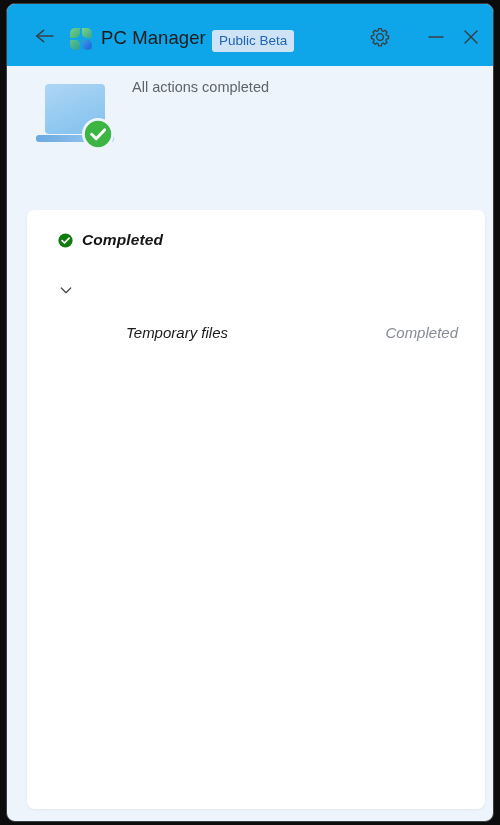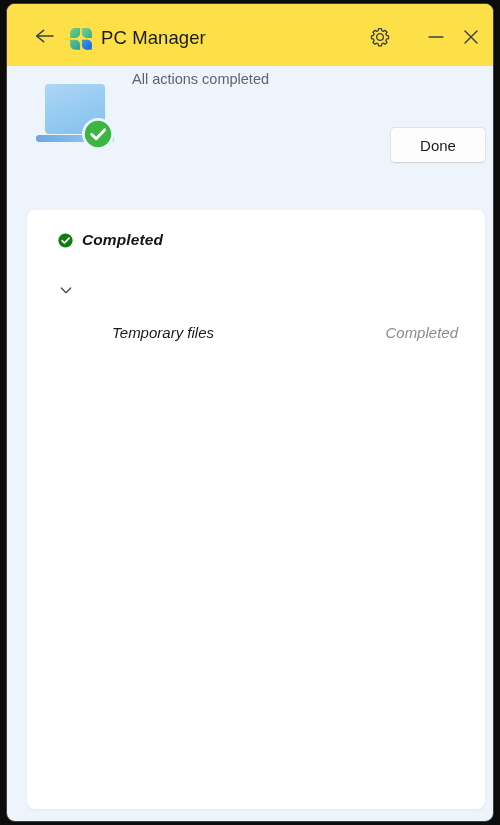--- a/index.html
+++ b/index.html
@@ -22,21 +22,21 @@
     border: 1px solid #3c4043;
     border-radius: 9px;
     box-sizing: border-box;
     overflow: hidden;
   }
 
   
   .titlebar {
     position: relative;
     height: 62px;
-    background: #fde047;
+    background: #0ea5e9;
   }
 
   .back-btn {
     position: absolute;
     left: 21px;
     top: 19px;
     width: 34px;
     height: 26px;
     display: flex;
     align-items: center;
@@ -117,20 +117,21 @@
     color: #1b1b1b;
     line-height: 30px;
     font-weight: 400;
     margin: 0;
     letter-spacing: 0.05px;
   }
 
   .hero-sub {
     font-size: 14.5px;
     color: #5d6470;
+    margin-top: 8px;
     line-height: 18px;
   }
 
   .done-btn {
     position: absolute;
     left: 383px;
     top: 123px;
     width: 96px;
     height: 36px;
     background: #fdfdfd;
@@ -206,21 +207,21 @@
     left: 0;
     top: 105px;
     width: 100%;
     height: 34px;
     display: flex;
     align-items: center;
   }
 
   .item-name {
     position: absolute;
-    left: 85px;
+    left: 99px;
     font-size: 15px;
     color: #1b1b1b;
   }
 
   .item-status {
     position: absolute;
     right: 27px;
     font-size: 15px;
     color: #868c94;
   }
@@ -268,20 +269,21 @@
         <path d="M12.1 2.0 h-5.0 a5.0 5.0 0 0 0 -5.0 5.0 v5.0 h5.0 a5.0 5.0 0 0 0 5.0 -5.0 z" fill="url(#lgTL)"></path>
         <path d="M13.9 2.0 h5.0 a5.0 5.0 0 0 1 5.0 5.0 v5.0 h-5.0 a5.0 5.0 0 0 1 -5.0 -5.0 z" fill="url(#lgTR)"></path>
         <path d="M12.1 23.8 h-5.0 a5.0 5.0 0 0 1 -5.0 -5.0 v-5.0 h5.0 a5.0 5.0 0 0 1 5.0 5.0 z" fill="url(#lgBL)"></path>
         <path d="M13.9 13.8 h5.0 a5.0 5.0 0 0 1 5.0 5.0 v5.0 h-5.0 a5.0 5.0 0 0 1 -5.0 -5.0 z" fill="url(#lgBR)"></path>
         <circle cx="18.9" cy="18.8" r="5.0" fill="url(#lgDot)"></circle>
       </svg>
     </div>
 
     <div class="app-title">PC Manager</div>
 
+    <div class="beta-badge">Public Beta</div>
 
     <div class="win-btn gear-btn">
       <span>
         <svg width="20" height="20" viewBox="0 0 20 20">
           <path d="M10 6.6 a3.4 3.4 0 1 0 0 6.8 a3.4 3.4 0 1 0 0 -6.8 z" fill="none" stroke="#3a3f45" stroke-width="1.3"></path>
           <path d="M8.55 1.7 h2.9 l0.35 2.05 l1.5 0.62 l1.72 -1.18 l2.05 2.05 l-1.18 1.72 l0.62 1.5 l2.05 0.35 v2.9 l-2.05 0.35 l-0.62 1.5 l1.18 1.72 l-2.05 2.05 l-1.72 -1.18 l-1.5 0.62 l-0.35 2.05 h-2.9 l-0.35 -2.05 l-1.5 -0.62 l-1.72 1.18 l-2.05 -2.05 l1.18 -1.72 l-0.62 -1.5 l-2.05 -0.35 v-2.9 l2.05 -0.35 l0.62 -1.5 l-1.18 -1.72 l2.05 -2.05 l1.72 1.18 l1.5 -0.62 z" fill="none" stroke="#3a3f45" stroke-width="1.3" stroke-linejoin="round"></path>
         </svg>
       </span>
     </div>
 
@@ -323,21 +325,20 @@
         <circle cx="62" cy="54" r="13.2" fill="#3cb543"></circle>
         <path d="M55.6 54.2 L60.2 58.8 L68.6 49.9" fill="none" stroke="#ffffff" stroke-width="2.9" stroke-linecap="round" stroke-linejoin="round"></path>
       </svg>
     </div>
 
     <div class="hero-text">
       <div class="hero-sub">All actions completed</div>
     </div>
   </div>
 
-  <button class="done-btn">Done</button>
 
   <div class="card">
 
     <div class="section-head">
       <span class="check-badge">
         <svg width="15" height="15" viewBox="0 0 15 15">
           <circle cx="7.5" cy="7.5" r="7.1" fill="#107c10"></circle>
           <path d="M4.1 7.7 L6.4 10.0 L11.1 5.1" fill="none" stroke="#ffffff" stroke-width="1.7" stroke-linecap="round" stroke-linejoin="round"></path>
         </svg>
       </span>

